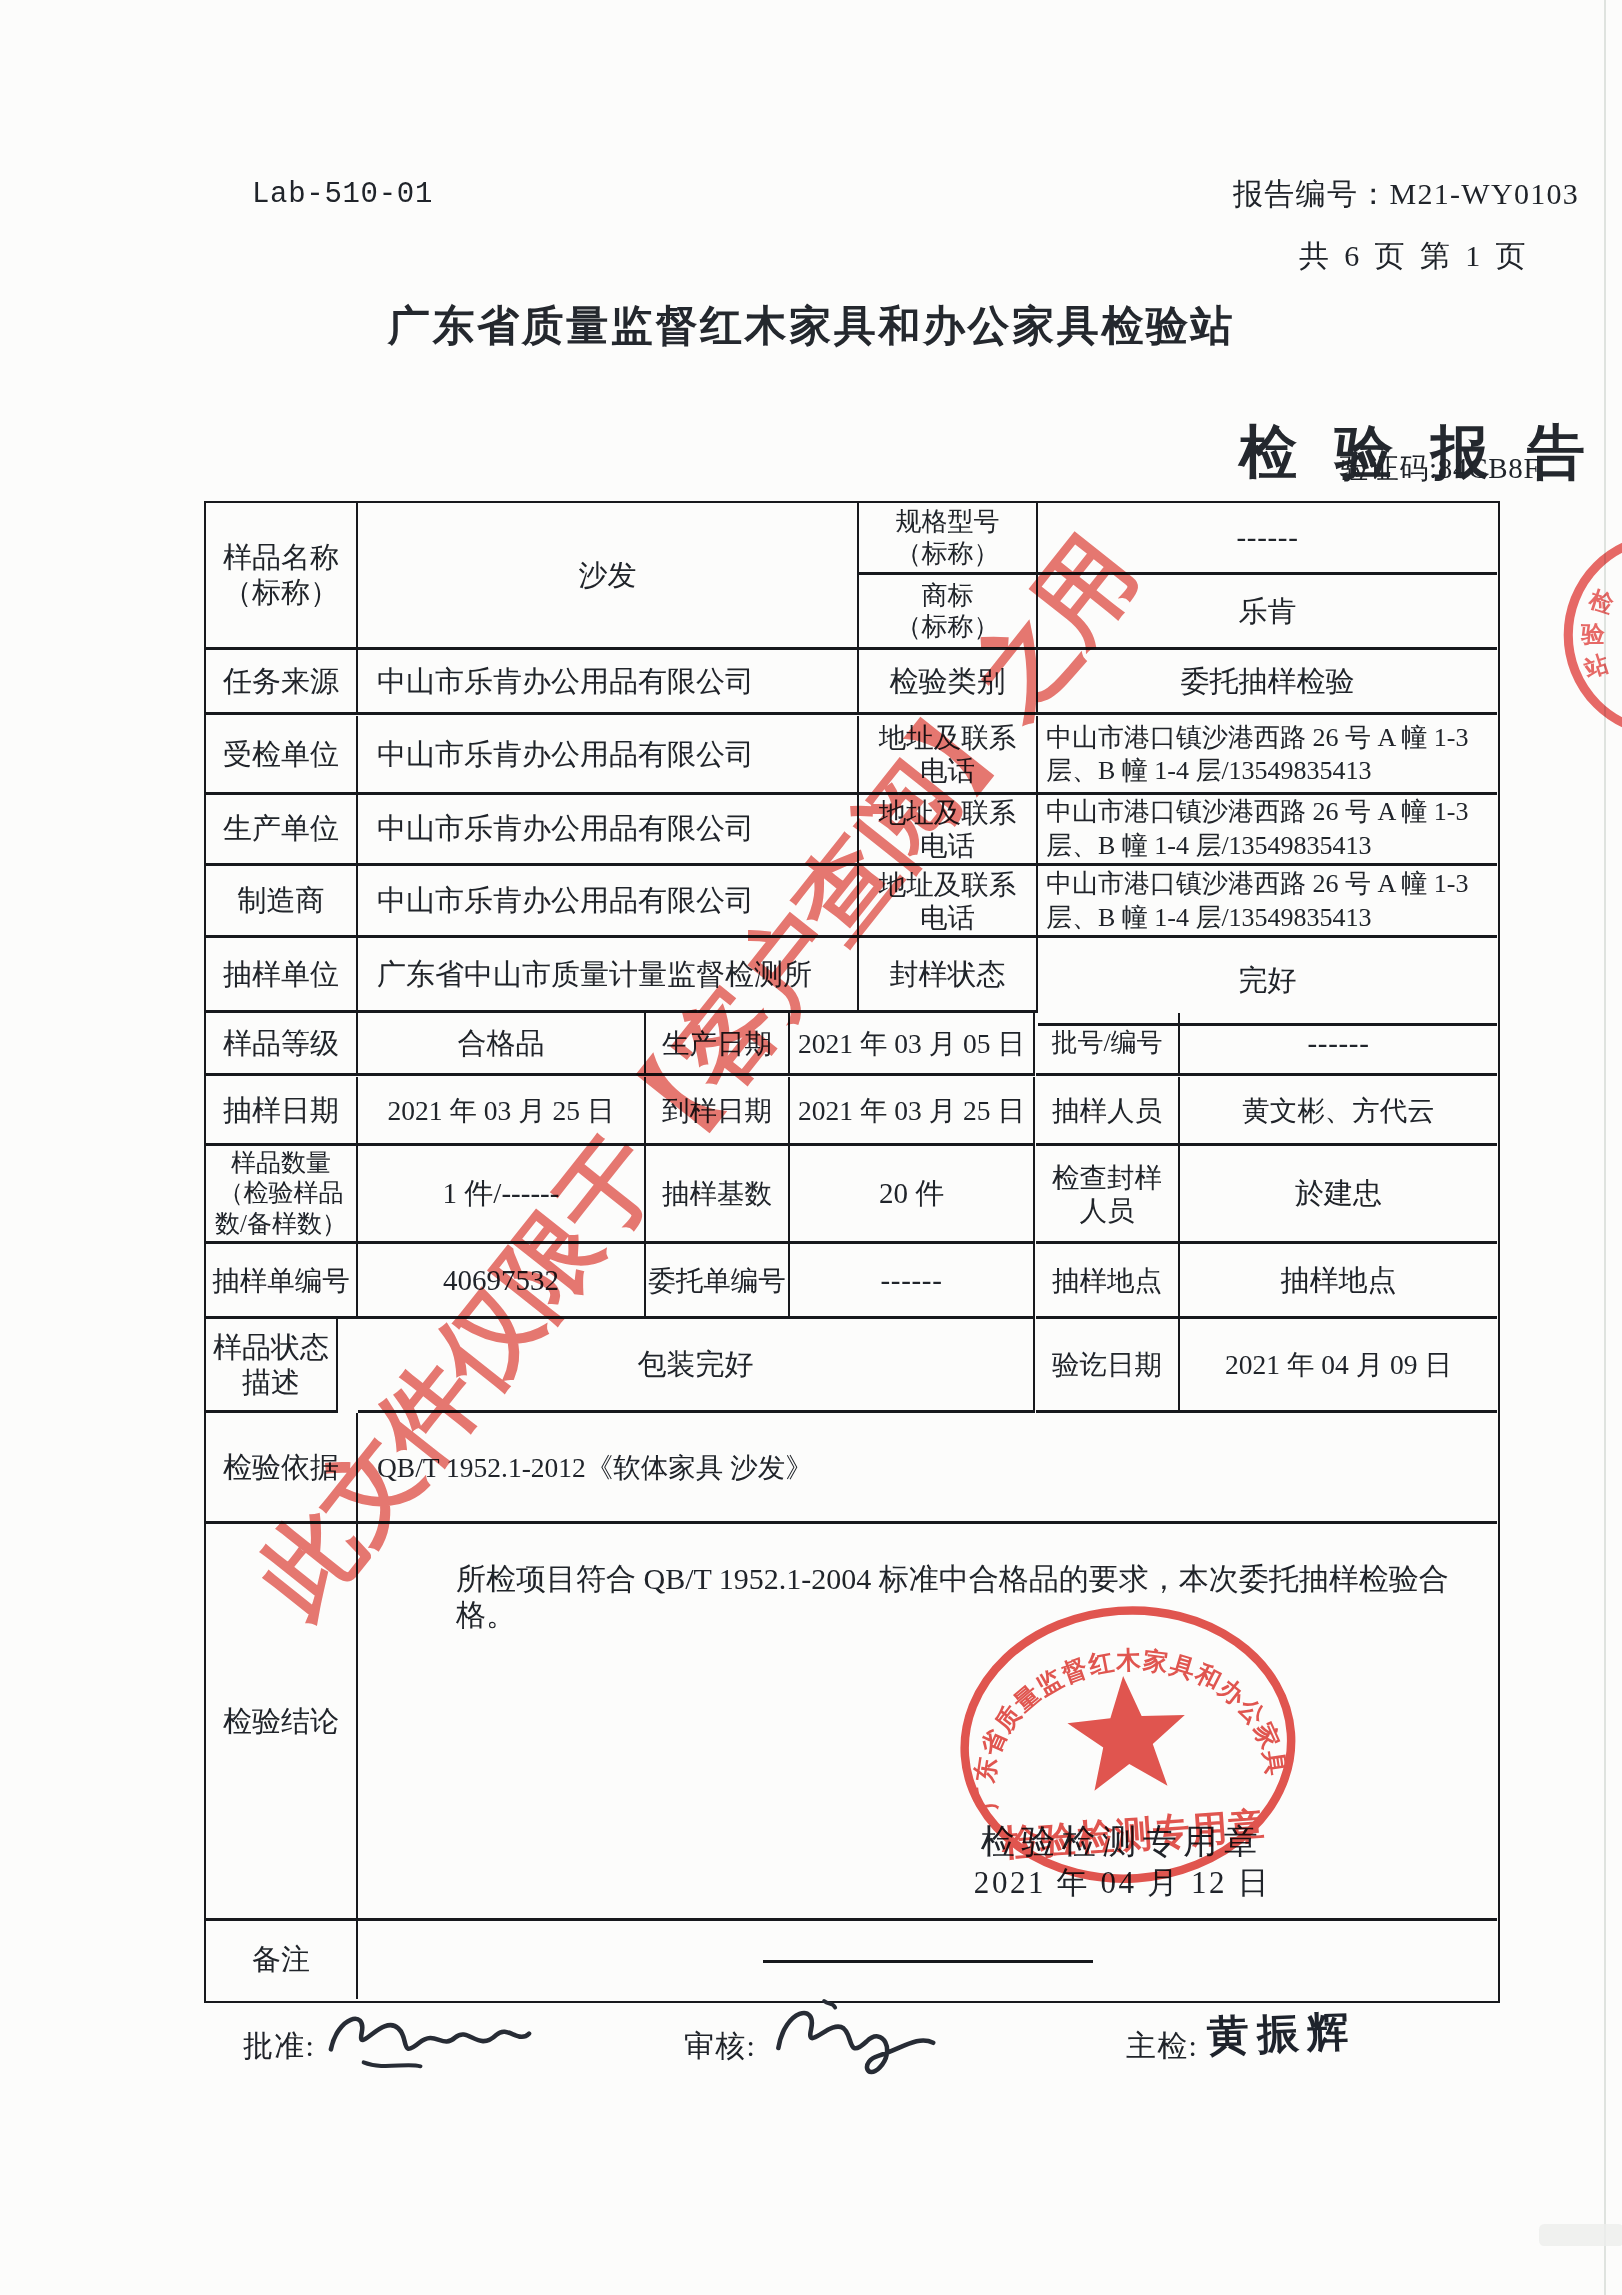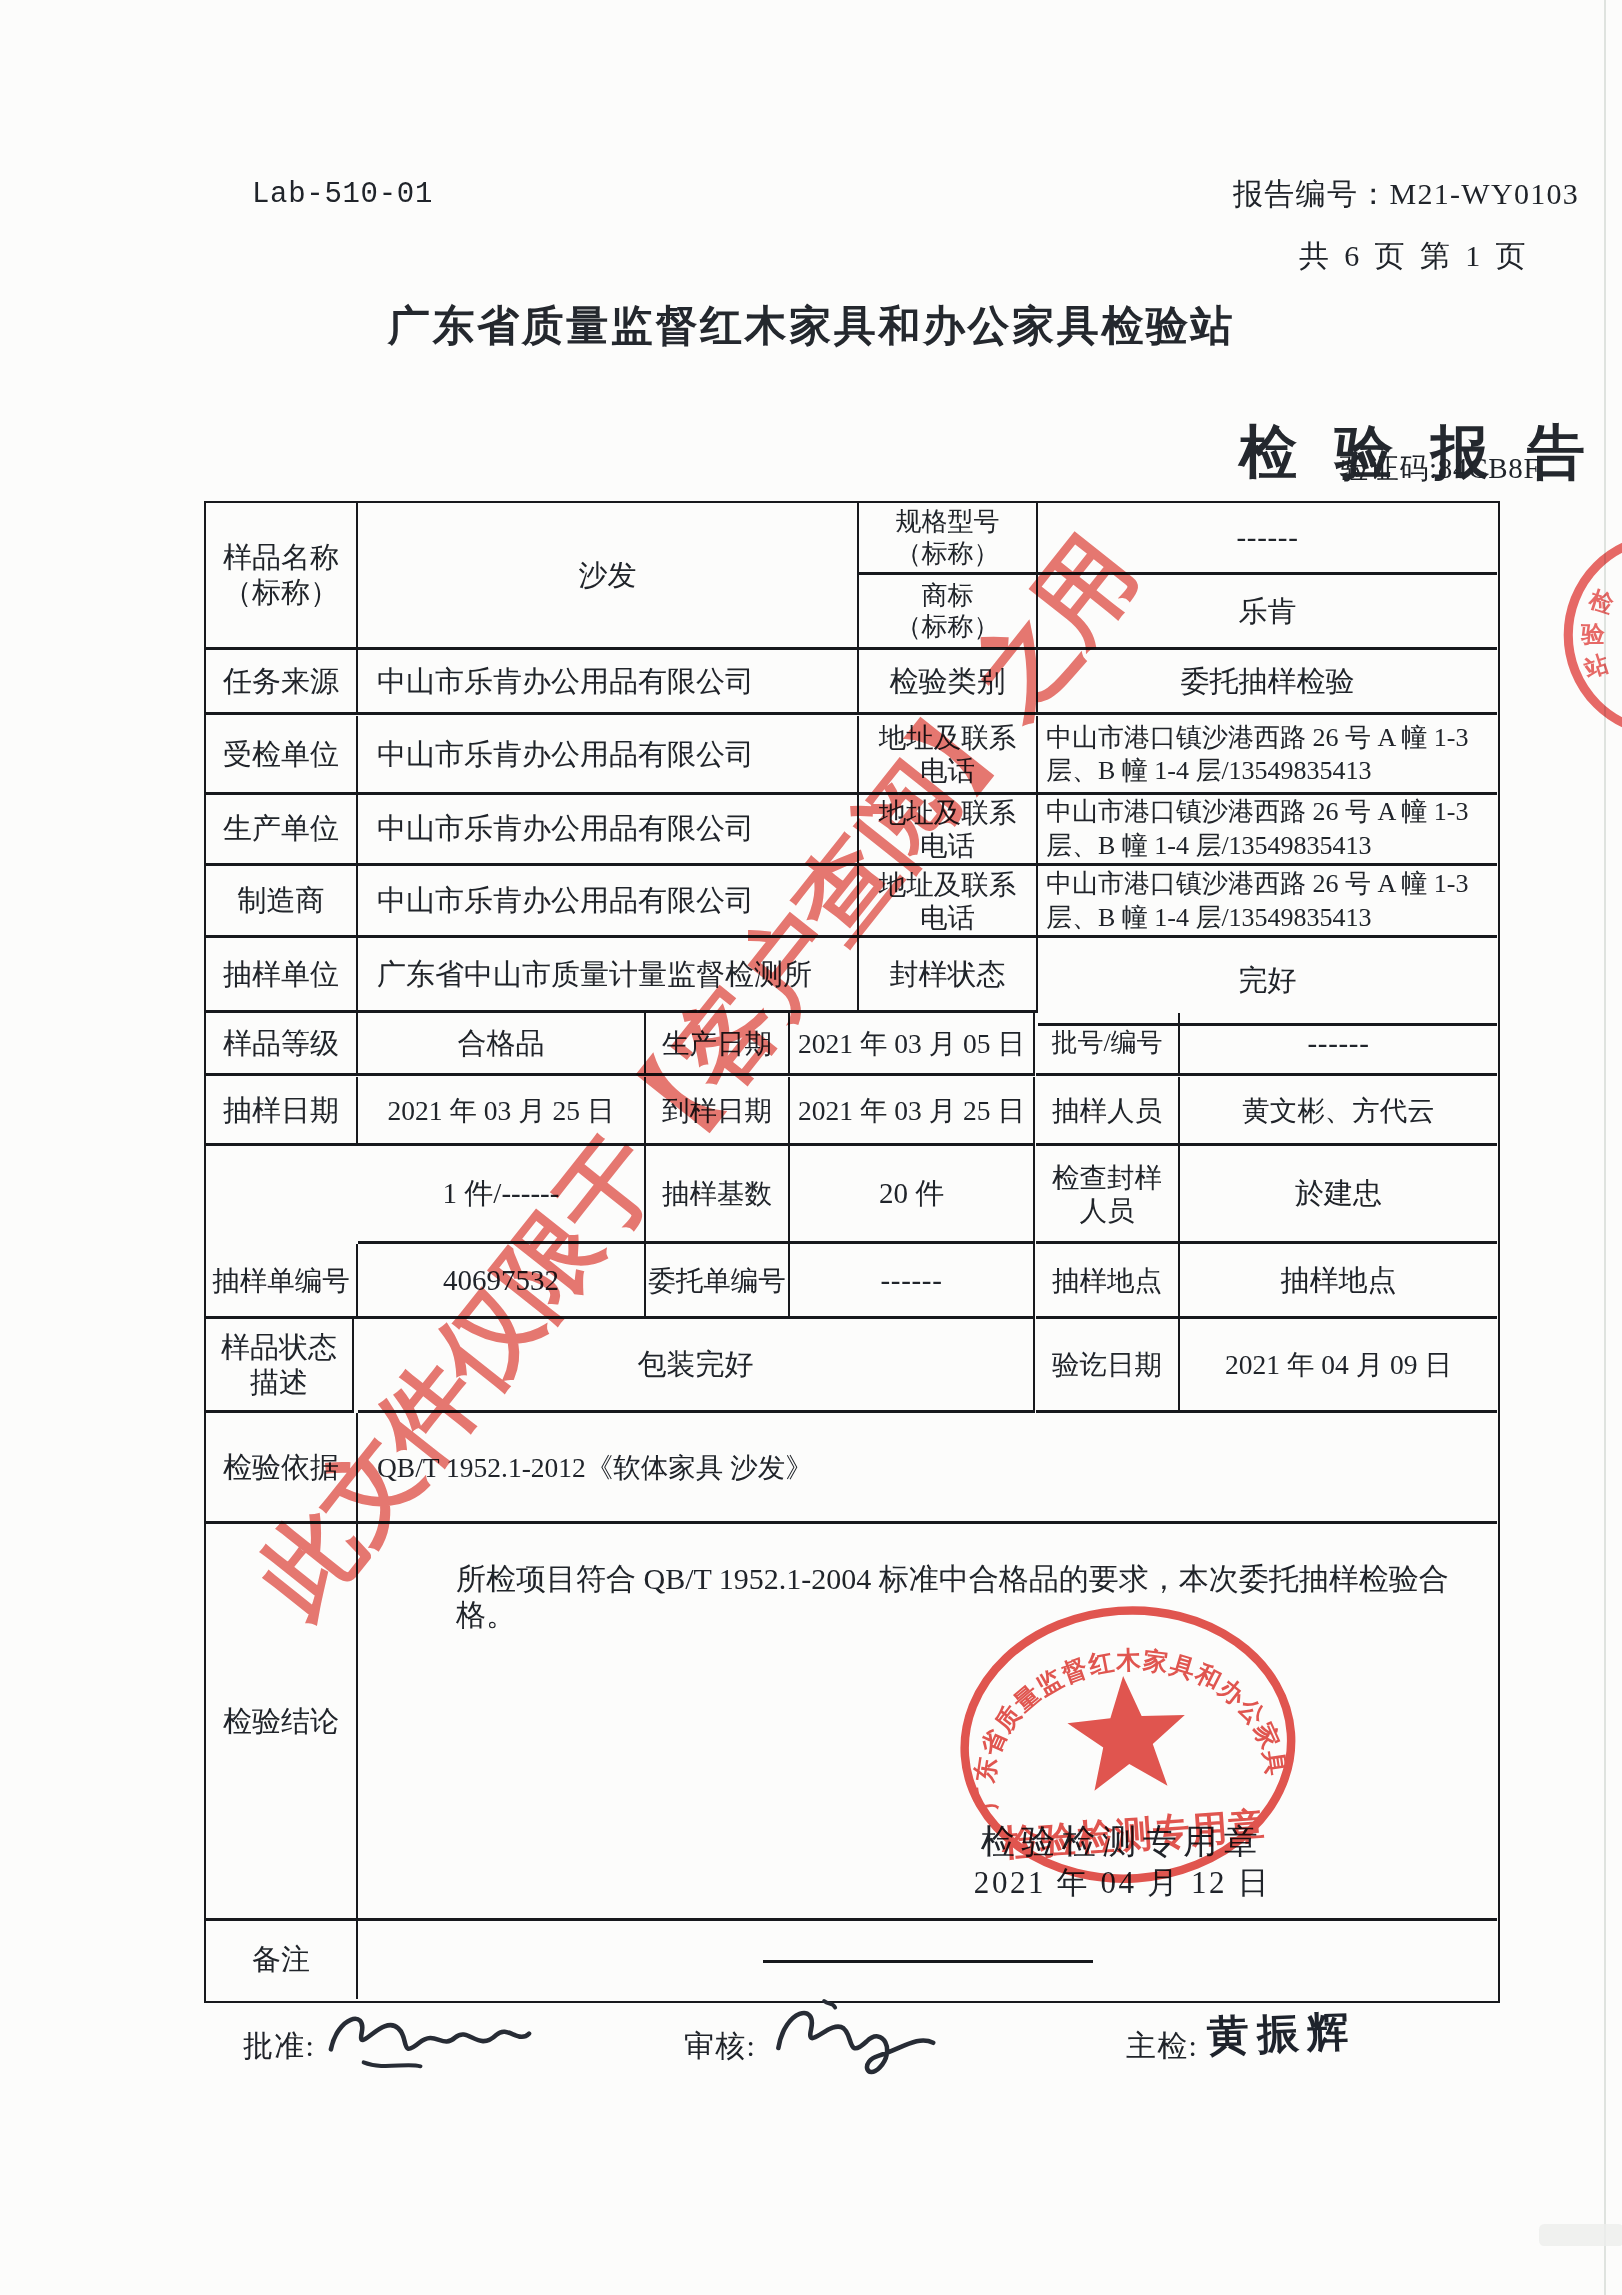--- a/index.html
+++ b/index.html
@@ -129,37 +129,42 @@
   <div class="cell f40" style="left:830px;top:510px;width:144px;height:63px">批号/编号</div>
   <div class="cell noR dash" style="left:974px;top:510px;width:317px;height:63px">------</div>
 
   <div class="cell" style="left:0;top:574px;width:152px;height:69px">抽样日期</div>
   <div class="cell f42" style="left:152px;top:574px;width:288px;height:69px">2021 年 03 月 25 日</div>
   <div class="cell f42" style="left:440px;top:574px;width:144px;height:69px">到样日期</div>
   <div class="cell f42" style="left:584px;top:574px;width:245px;height:69px">2021 年 03 月 25 日</div>
   <div class="cell f42" style="left:830px;top:574px;width:144px;height:69px">抽样人员</div>
   <div class="cell noR f42" style="left:974px;top:574px;width:317px;height:69px">黄文彬、方代云</div>
 
+  <div class="cell f38" style="left:0;top:643px;width:152px;height:98px">
+    <span>样品数量</span>
+    <span>（检验样品</span>
+    <span>数/备样数）</span>
+  </div>
   <div class="cell" style="left:152px;top:643px;width:288px;height:98px">1 件/------</div>
   <div class="cell f42" style="left:440px;top:643px;width:144px;height:98px">抽样基数</div>
   <div class="cell" style="left:584px;top:643px;width:245px;height:98px">20 件</div>
   <div class="cell f42" style="left:830px;top:643px;width:144px;height:98px">
     <span>检查封样</span>
     <span>人员</span>
   </div>
   <div class="cell noR" style="left:974px;top:643px;width:317px;height:98px">於建忠</div>
 
   <div class="cell f42" style="left:0;top:741px;width:152px;height:75px">抽样单编号</div>
   <div class="cell" style="left:152px;top:741px;width:288px;height:75px">40697532</div>
   <div class="cell f42" style="left:440px;top:741px;width:144px;height:75px">委托单编号</div>
   <div class="cell dash" style="left:584px;top:741px;width:245px;height:75px">------</div>
   <div class="cell f42" style="left:830px;top:741px;width:144px;height:75px">抽样地点</div>
   <div class="cell noR" style="left:974px;top:741px;width:317px;height:75px">抽样地点</div>
 
-  <div class="cell" style="left:0;top:816px;width:148px;height:94px">
+  <div class="cell" style="left:0;top:816px;width:132px;height:94px">
     <span>样品状态</span>
     <span>描述</span>
   </div>
   <div class="cell" style="left:152px;top:816px;width:677px;height:94px">包装完好</div>
   <div class="cell f42" style="left:830px;top:816px;width:144px;height:94px">验讫日期</div>
   <div class="cell noR f42" style="left:974px;top:816px;width:317px;height:94px">2021 年 04 月 09 日</div>
 
   <div class="cell" style="left:0;top:910px;width:152px;height:111px">检验依据</div>
   <div class="cell left noR f42" style="left:152px;top:910px;width:1139px;height:111px">QB/T 1952.1-2012《软体家具 沙发》</div>
 

